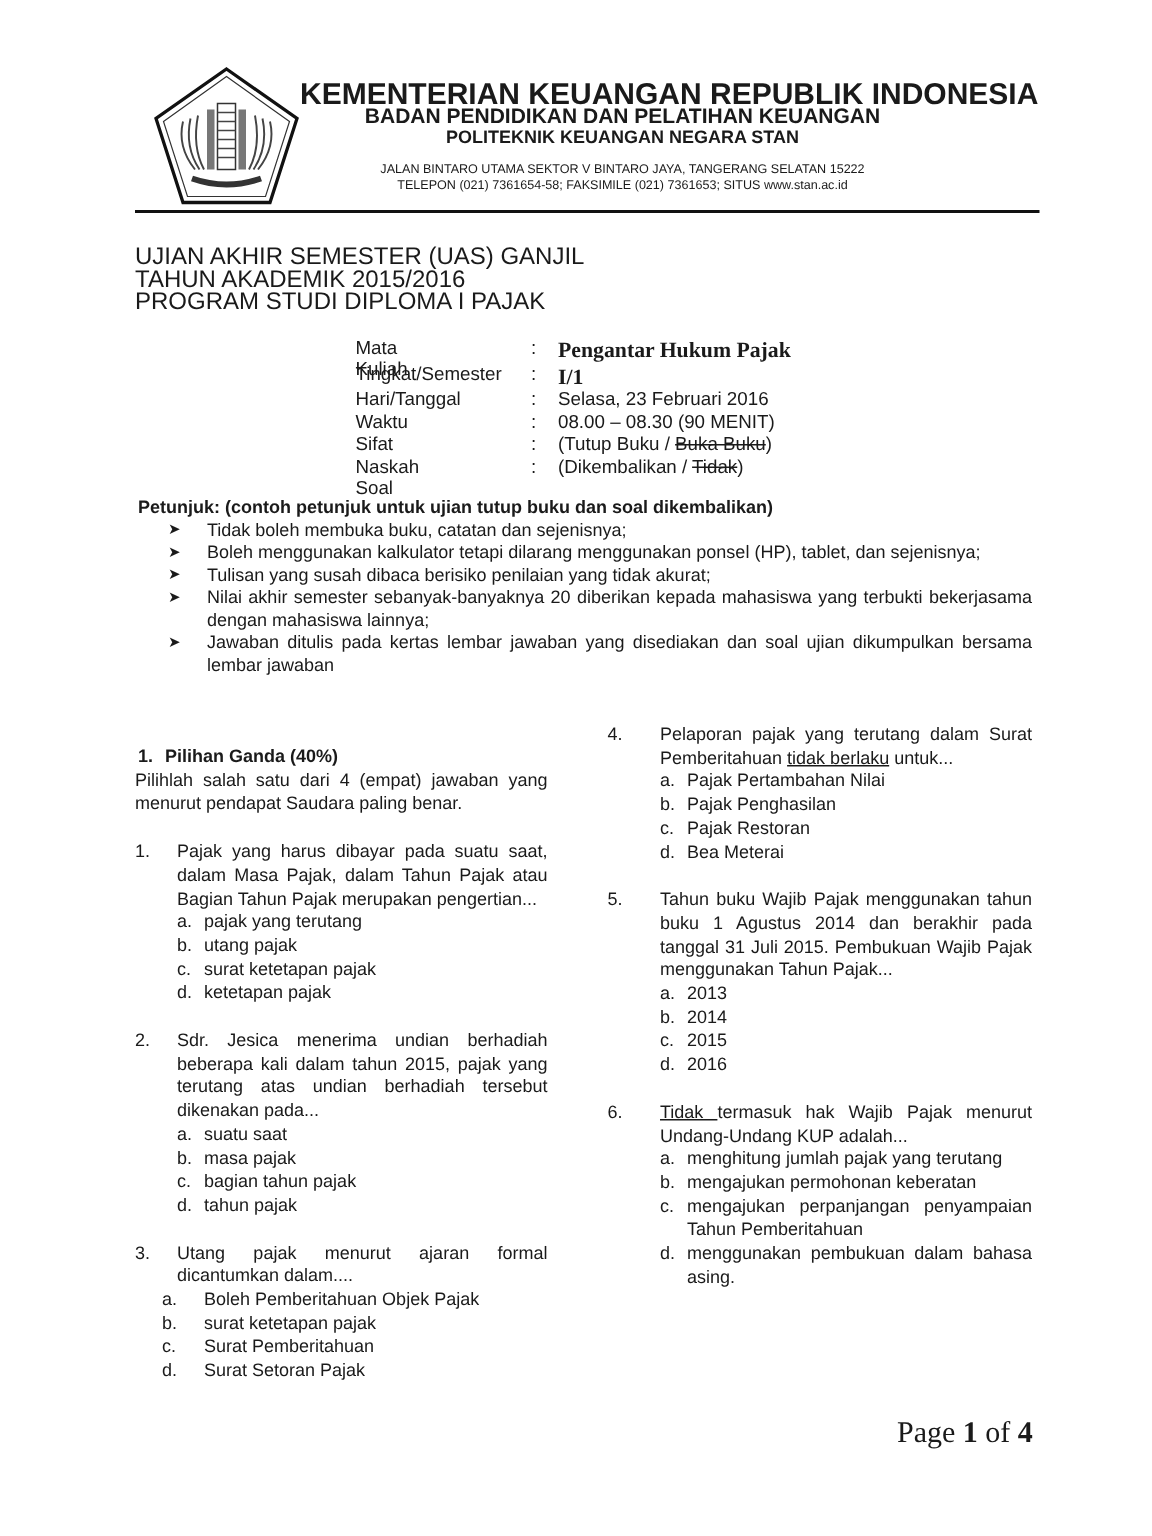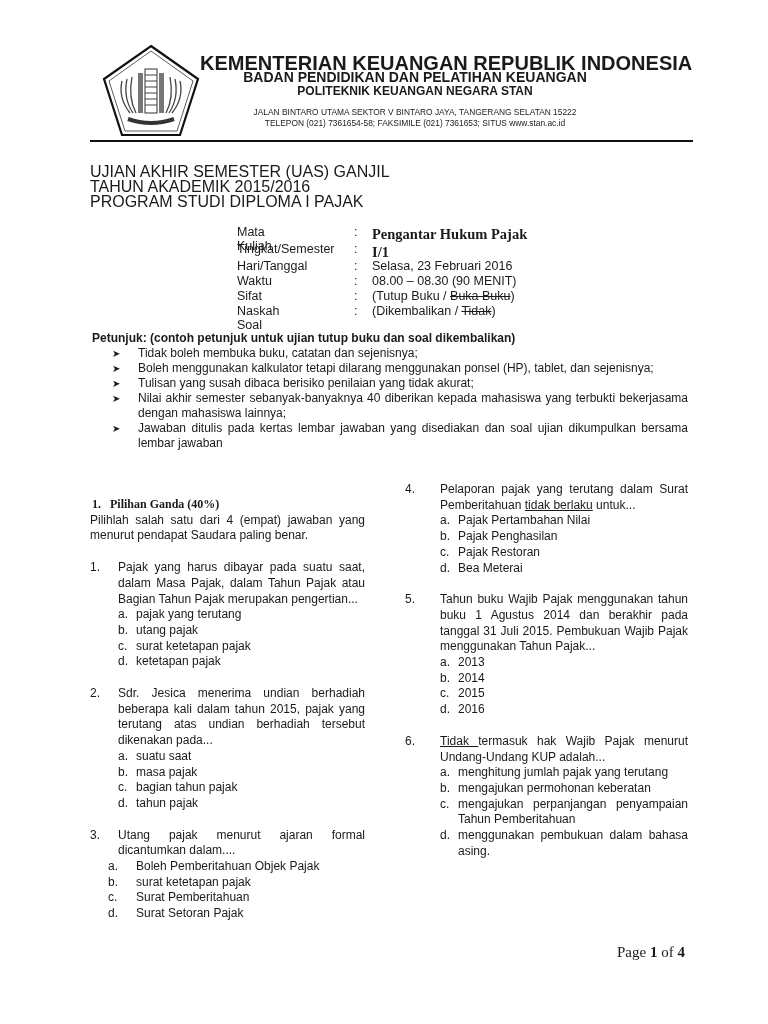--- a/index.html
+++ b/index.html
@@ -24,33 +24,33 @@
   .info .val { position: absolute; left: 135px; white-space: nowrap; }
   .info .serif { font-family: "Liberation Serif", serif; font-weight: bold; font-size: 14.5px; }
   .strike { text-decoration: line-through; }
   .petunjuk { left: 92px; top: 331px; width: 596px; font-size: 12px; }
   .petunjuk .ph { font-weight: bold; height: 15px; }
   .petunjuk ul { list-style: none; margin: 0; padding: 0; }
   .petunjuk li { position: relative; padding-left: 46px; line-height: 15px; text-align: justify; text-align-last: left; }
   .petunjuk li .bul { position: absolute; left: 20px; top: 0; font-size: 10px; }
   .col-left { left: 90px; top: 497px; width: 275px; font-size: 12px; line-height: 15.7px; }
   .col-right { left: 405px; top: 482px; width: 283px; font-size: 12px; line-height: 15.7px; }
-  .sec-title { font-weight: bold; font-family: Liberation Serif, serif; }
+  .sec-title { font-weight: bold; }
   .q { position: relative; padding-left: 28px; margin-top: 16px; }
   .col-right .q { padding-left: 35px; }
   .col-right .q:first-child { margin-top: 0; }
   .q .num { position: absolute; left: 0; top: 0; }
   .q .stem { text-align: justify; text-align-last: left; }
   .q .opts { list-style: none; margin: 0; padding: 0; }
   .q .opts li { position: relative; padding-left: 18px; text-align: justify; text-align-last: left; }
   .q .opts li .ol { position: absolute; left: 0; }
   .q.wide-opts .opts { margin-left: -10px; }
   .q.wide-opts .opts li { padding-left: 28px; }
   .u { text-decoration: underline; }
-  .pager { left: 617px; top: 944px; font-family: "Liberation Serif", serif; font-size: 15px; }
+  .pager { left: 598px; top: 944px; font-family: "Liberation Serif", serif; font-size: 20px; }
   .pager b { font-weight: bold; }
 </style>
 </head>
 <body>
 
 <div class="abs logo">
   <svg width="102" height="96" viewBox="0 0 102 96">
     <polygon points="51,3 98,36 80,92 22,92 4,36" fill="#fff" stroke="#111" stroke-width="2.2"></polygon>
     <polygon points="51,8 93,38 77,88 25,88 9,38" fill="none" stroke="#333" stroke-width="0.8"></polygon>
     <g stroke="#444" stroke-width="1.3" fill="none">
@@ -119,21 +119,21 @@
     <span class="val"><span>(Dikembalikan / </span><span class="strike">Tidak</span><span>)</span></span>
   </div>
 </div>
 
 <div class="abs petunjuk">
   <div class="ph">Petunjuk: (contoh petunjuk untuk ujian tutup buku dan soal dikembalikan)</div>
   <ul>
     <li><span class="bul">➤</span><span>Tidak boleh membuka buku, catatan dan sejenisnya;</span></li>
     <li><span class="bul">➤</span><span>Boleh menggunakan kalkulator tetapi dilarang menggunakan ponsel (HP), tablet, dan sejenisnya;</span></li>
     <li><span class="bul">➤</span><span>Tulisan yang susah dibaca berisiko penilaian yang tidak akurat;</span></li>
-    <li><span class="bul">➤</span><span>Nilai akhir semester sebanyak-banyaknya 40 diberikan kepada mahasiswa yang terbukti bekerjasama dengan mahasiswa lainnya;</span></li>
+    <li><span class="bul">➤</span><span>Nilai akhir semester sebanyak-banyaknya 20 diberikan kepada mahasiswa yang terbukti bekerjasama dengan mahasiswa lainnya;</span></li>
     <li><span class="bul">➤</span><span>Jawaban ditulis pada kertas lembar jawaban yang disediakan dan soal ujian dikumpulkan bersama lembar jawaban</span></li>
   </ul>
 </div>
 
 <div class="abs col-left">
   <div class="sec-title"><span style="display:inline-block;width:18px;margin-left:2px;">1.</span><span>Pilihan Ganda (40%)</span></div>
   <div style="text-align:justify;">Pilihlah salah satu dari 4 (empat) jawaban yang menurut pendapat Saudara paling benar.</div>
 
   <div class="q">
     <span class="num">1.</span>

